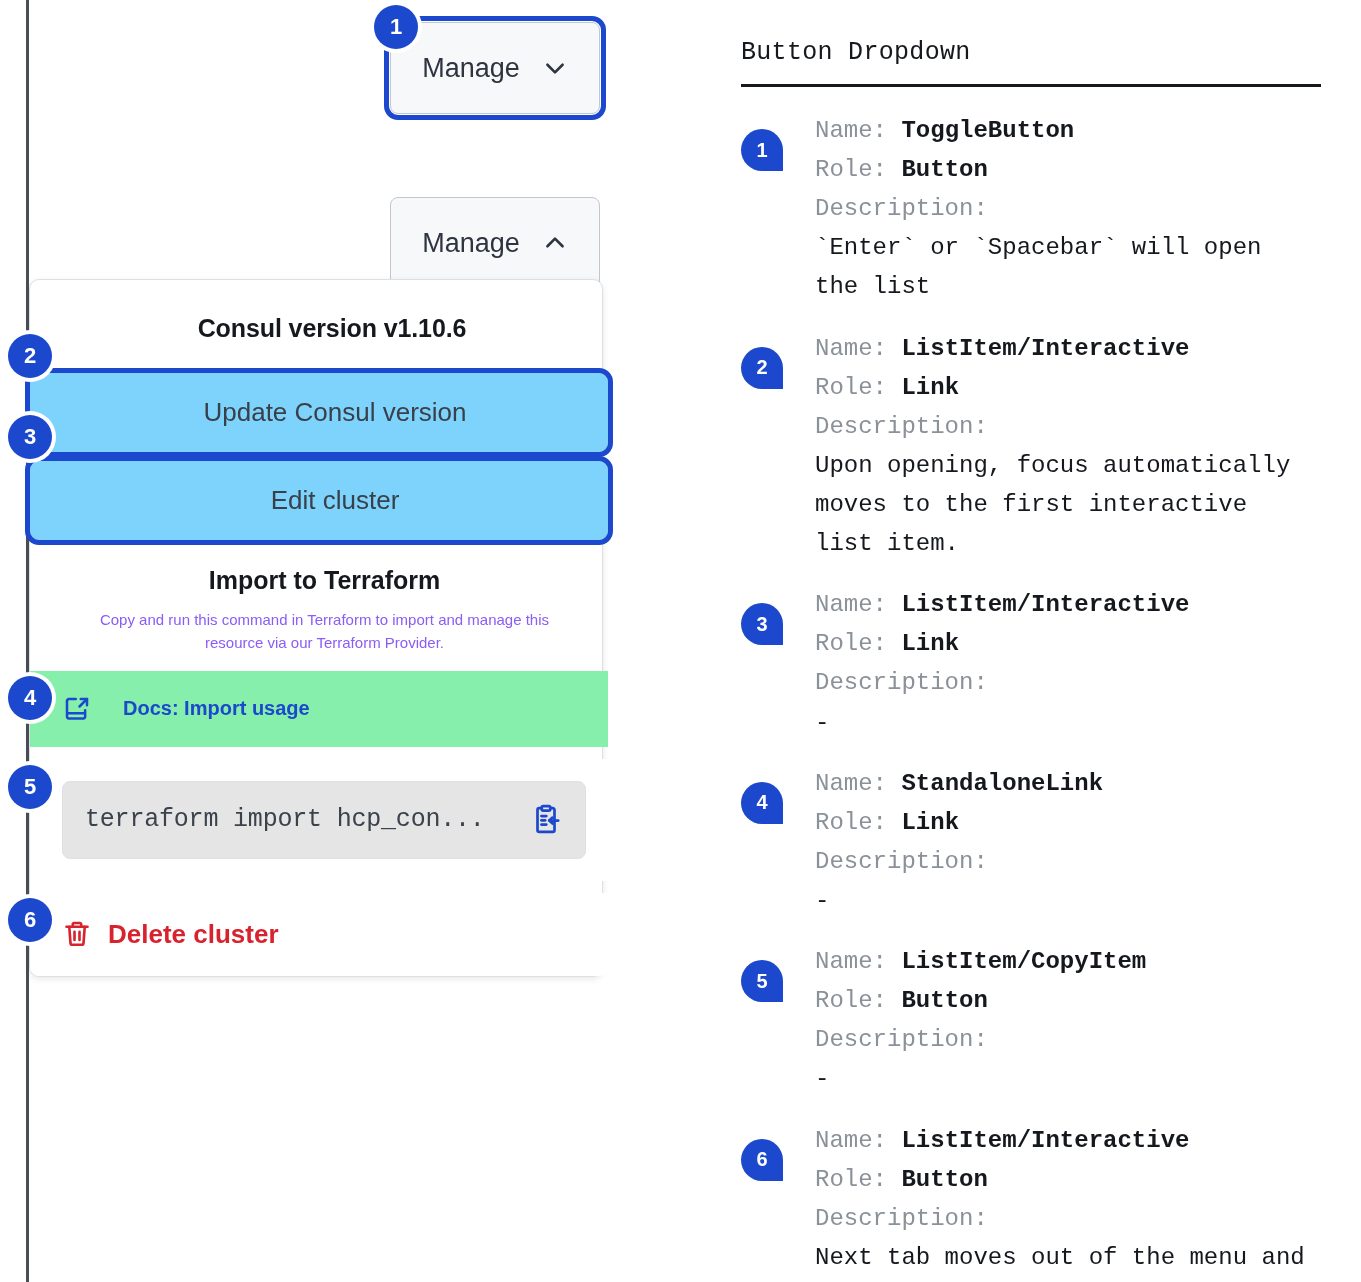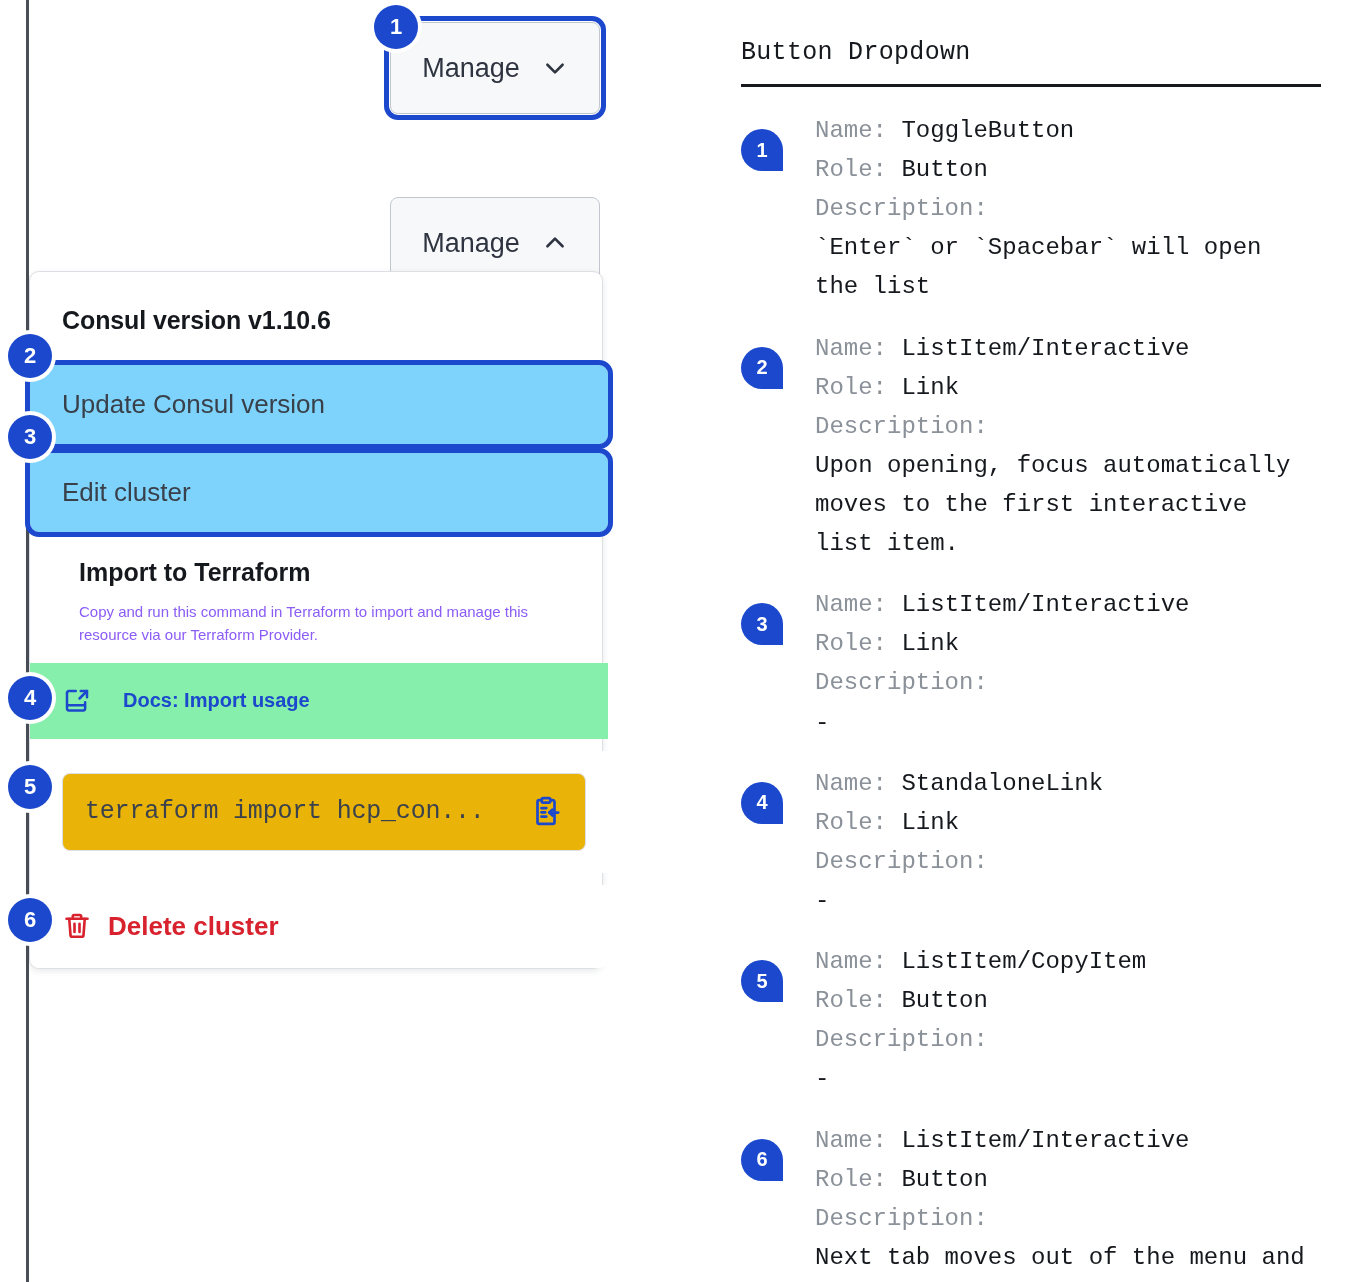--- a/index.html
+++ b/index.html
@@ -69,26 +69,27 @@
     outline-offset: 1px;
     border-color: #c2c7ce;
   }
   .chev { display: inline-block; width: 26px; height: 26px; position: relative; }
   .chev svg { display: block; }
 
   
   .dropdown {
     position: absolute;
     left: 29px;
-    top: 271px;
+    top: 279px;
     width: 574px;
     background: #ffffff;
     border: 1.5px solid #dcdfe4;
     border-radius: 10px;
     box-shadow: 0 2px 6px rgba(20,25,35,.10);
+    text-align: center;
   }
   .dd-section-head {
     font-size: 25px;
     font-weight: 700;
     color: #15181d;
     padding: 34px 0 30px 32px;
     letter-spacing: -.1px;
   }
   .dd-row {
     position: relative;
@@ -134,21 +135,21 @@
     background: #ffffff;
   }
   .copy-box {
     height: 78px;
     border: 1.5px solid #dcdfe4;
     border-radius: 8px;
     display: flex;
     align-items: center;
     justify-content: space-between;
     padding: 0 22px 0 22px;
-    background: #eab308;
+    background: #e5e5e5;
   }
   .copy-text {
     font-family: "Liberation Mono", monospace;
     font-size: 25px;
     color: #3b424c;
     letter-spacing: -.2px;
   }
   .delete-row {
     position: relative;
     display: flex;
@@ -206,21 +207,21 @@
   }
   .note-body {
     font-family: "Liberation Mono", monospace;
     font-size: 24px;
     line-height: 1.63;
     color: #15181d;
     flex: 1 1 auto;
   }
   .note-line { white-space: pre-wrap; }
   .lbl { color: #8b9199; text-align: right; }
-  .val { color: #15181d; font-weight: 400; }
+  .val { color: #15181d; font-weight: 700; }
   .desc-text { color: #15181d; }
 </style>
 </head>
 <body>
 
 <div id="root">
 
   <div class="page-edge"></div>
   <div class="page-rule"></div>
 

